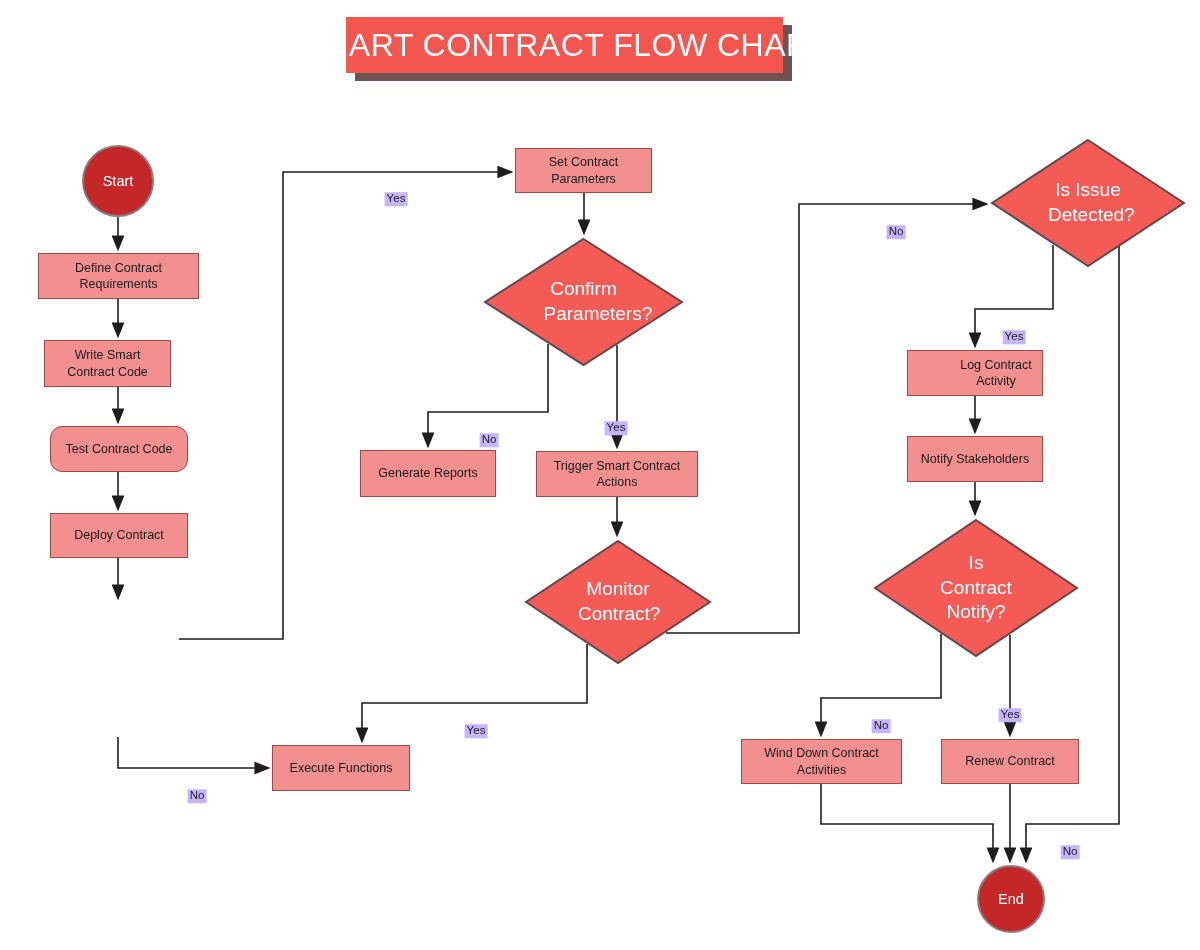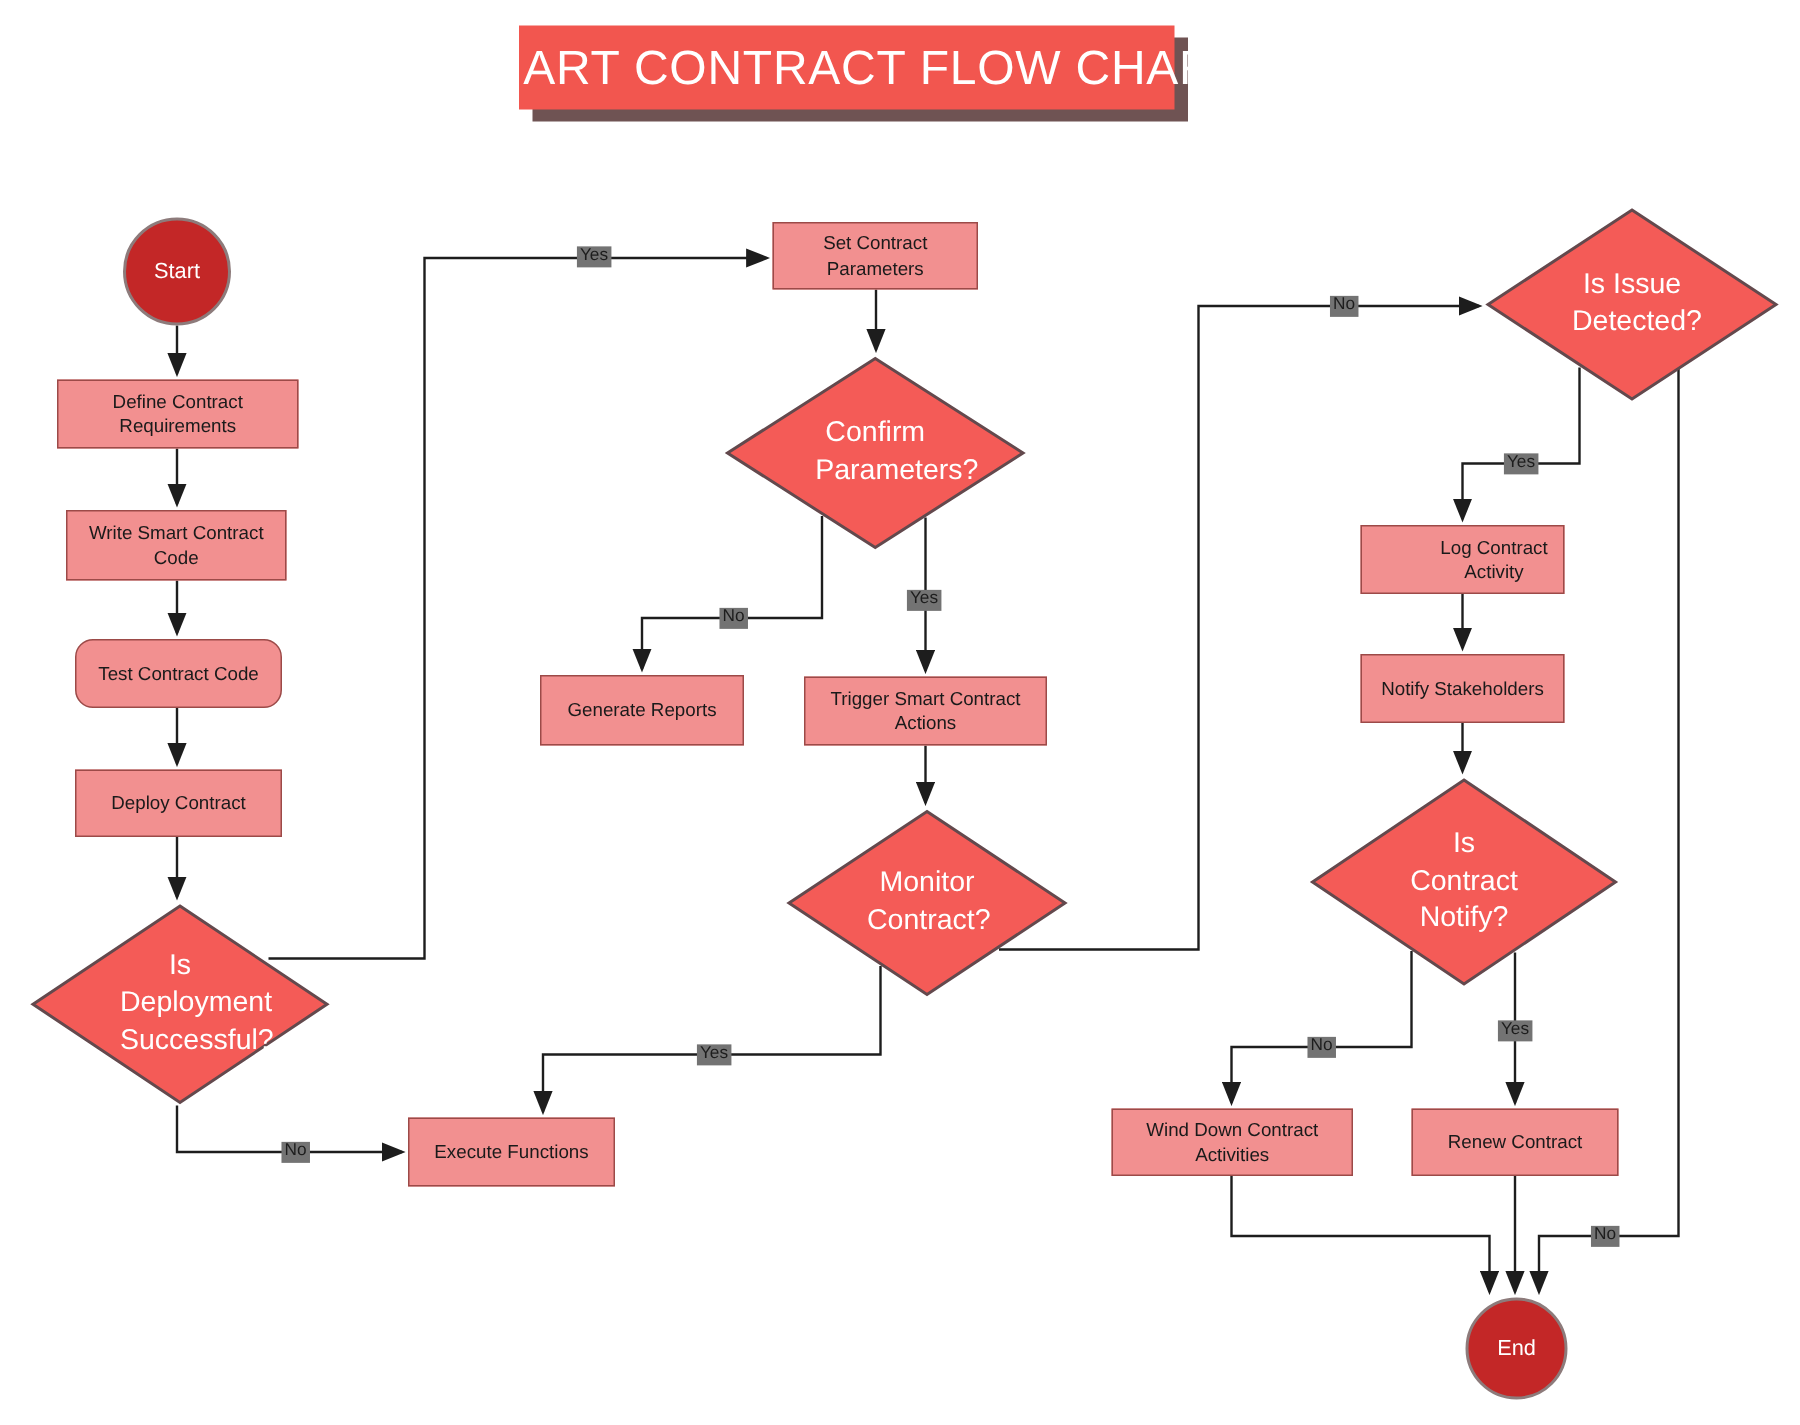--- a/index.html
+++ b/index.html
@@ -31,22 +31,22 @@
     border-radius:50%;color:#ffffff;font-size:14.5px;
   }
   .decision{background:transparent;border:none;padding:0;}
   .decision svg{position:absolute;left:0;top:0;width:100%;height:100%;}
   .decision .node-label{
     position:relative;z-index:2;color:var(--decision-text,#ffffff);
     font-size:19px;line-height:1.3;max-width:80px;
   }
   .elabel{
     position:absolute;transform:translate(-50%,-50%);
-    background:#737373;color:var(--label-color,#1d1d1d);
-    font-size:11.5px;line-height:1;padding:1px 2px;white-space:nowrap;z-index:3;
+    background:#c4b5fd;color:var(--label-color,#1d1d1d);
+    font-size:11.5px;line-height:1;padding:1px 2px;white-space:nowrap;z-index:3;margin-top:28px;
   }
 </style>
 </head>
 <body>
 
 <div class="canvas">
 
   <svg class="edges-svg" viewBox="0 0 1200 950">
     <defs>
       <marker id="arrow" viewBox="0 0 10 8" markerWidth="10" markerHeight="8" refX="8.5" refY="4" orient="auto">
@@ -83,21 +83,21 @@
   <div class="node terminal" style="left:82px;top:145px;width:72px;height:72px;">
     <span class="node-label">Start</span>
   </div>
   <div class="node terminal" style="left:977px;top:865px;width:68px;height:68px;">
     <span class="node-label">End</span>
   </div>
 
   <div class="node process" style="left:38px;top:253px;width:161px;height:46px;">
     <span class="node-label">Define Contract Requirements</span>
   </div>
-  <div class="node process" style="left:44px;top:340px;width:147px;height:47px;justify-content:center;">
+  <div class="node process" style="left:44px;top:340px;width:127px;height:47px;justify-content:center;">
     <span class="node-label">Write Smart Contract Code</span>
   </div>
   <div class="node process" style="left:50px;top:426px;width:138px;height:46px;border-radius:12px;">
     <span class="node-label">Test Contract Code</span>
   </div>
   <div class="node process" style="left:50px;top:513px;width:138px;height:45px;">
     <span class="node-label">Deploy Contract</span>
   </div>
   <div class="node process" style="left:272px;top:745px;width:138px;height:46px;">
     <span class="node-label">Execute Functions</span>
@@ -117,26 +117,20 @@
   <div class="node process" style="left:907px;top:436px;width:136px;height:46px;">
     <span class="node-label">Notify Stakeholders</span>
   </div>
   <div class="node process" style="left:741px;top:739px;width:161px;height:45px;">
     <span class="node-label">Wind Down Contract Activities</span>
   </div>
   <div class="node process" style="left:941px;top:739px;width:138px;height:45px;">
     <span class="node-label">Renew Contract</span>
   </div>
 
-  <div class="node decision" style="left:20px;top:602px;width:200px;height:135px;">
-    <svg viewBox="0 0 200 135" preserveAspectRatio="none">
-      <polygon points="100,2 198,67.5 100,133 2,67.5" fill="#f45b57" stroke="#63494d" stroke-width="2"></polygon>
-    </svg>
-    <span class="node-label">Is Deployment Successful?</span>
-  </div>
   <div class="node decision" style="left:483px;top:237px;width:201px;height:130px;">
     <svg viewBox="0 0 201 130" preserveAspectRatio="none">
       <polygon points="100.5,2 199,65 100.5,128 2,65" fill="#f45b57" stroke="#63494d" stroke-width="2"></polygon>
     </svg>
     <span class="node-label">Confirm Parameters?</span>
   </div>
   <div class="node decision" style="left:524px;top:539px;width:188px;height:126px;">
     <svg viewBox="0 0 188 126" preserveAspectRatio="none">
       <polygon points="94,2 186,63 94,124 2,63" fill="#f45b57" stroke="#63494d" stroke-width="2"></polygon>
     </svg>

